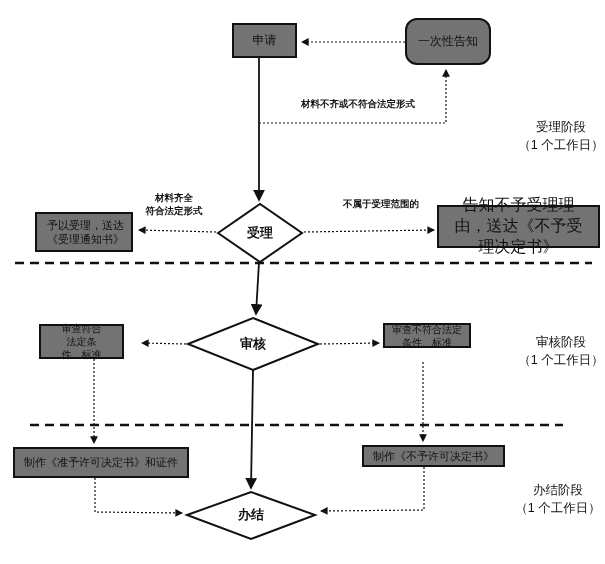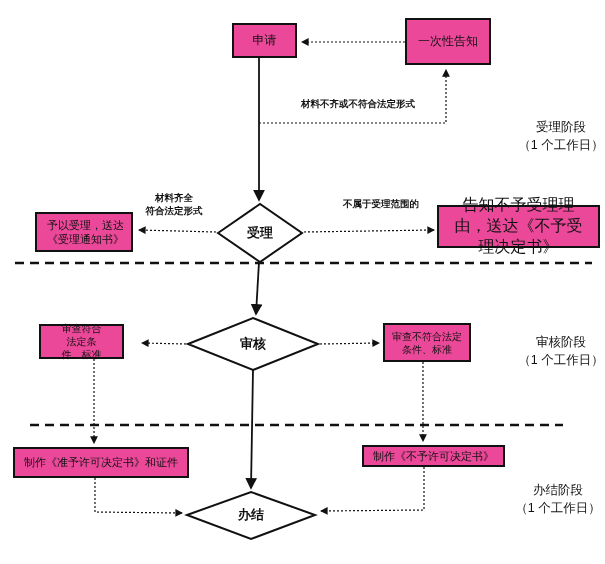--- a/index.html
+++ b/index.html
@@ -3,21 +3,21 @@
 <meta charset="utf-8">
 <style>
   html,body{margin:0;padding:0;background:#ffffff;}
   #canvas{
     position:relative;width:605px;height:564px;background:#ffffff;
     font-family:"Liberation Sans","DejaVu Sans",sans-serif;color:#111;
     overflow:hidden;
   }
   #wires{position:absolute;left:0;top:0;width:605px;height:564px;}
   .box{
-    position:absolute;box-sizing:border-box;border:2px solid #111;background:#ec4899;
+    position:absolute;box-sizing:border-box;border:2px solid #111;background:#737373;
     display:flex;align-items:center;justify-content:center;text-align:center;
     font-size:11px;line-height:1.3;z-index:2;
   }
   .diamond-label{
     position:absolute;display:flex;align-items:center;justify-content:center;
     font-size:13px;font-weight:bold;z-index:2;text-align:center;
   }
   .cond{
     position:absolute;font-size:9.5px;font-weight:bold;text-align:center;
     line-height:1.35;z-index:2;
@@ -58,29 +58,29 @@
     <path d="M15,263 L592,263" stroke="#111" stroke-width="2.6" stroke-dasharray="9 6" fill="none"></path>
     <path d="M30,425 L563,425" stroke="#111" stroke-width="2.6" stroke-dasharray="9 6" fill="none"></path>
 
     <polygon points="218,233 260,204 302,233 260,262" fill="#fff" stroke="#111" stroke-width="2"></polygon>
     <polygon points="188,344 253,318 318,344 253,370" fill="#fff" stroke="#111" stroke-width="2"></polygon>
     <polygon points="187,515 251,492 315,515 251,539" fill="#fff" stroke="#111" stroke-width="2"></polygon>
   </svg>
 
   <div class="box" style="left:232px;top:23px;width:65px;height:35px;font-size:12px;">申请</div>
 
-  <div class="box" style="left:405px;top:18px;width:86px;height:47px;font-size:12px;">一次性告知</div>
+  <div class="box" style="left:405px;top:18px;width:86px;height:47px;font-size:12px;border-radius:12px;">一次性告知</div>
 
   <div class="box" style="left:35px;top:212px;width:98px;height:40px;padding:2px 7px;text-align:right;">予以受理，送达《受理通知书》</div>
 
   <div class="box" style="left:437px;top:205px;width:163px;height:43px;padding:2px 14px;font-size:16px;">告知不予受理理由，送达《不予受理决定书》</div>
 
   <div class="box" style="left:39px;top:324px;width:85px;height:35px;padding:2px 16px;font-size:10px;">审查符合法定条件、标准</div>
 
-  <div class="box" style="left:383px;top:323px;width:88px;height:39px;padding:2px 4px;font-size:10px;">审查不符合法定条件、标准</div>
+  <div class="box" style="left:383px;top:323px;width:88px;height:25px;padding:2px 4px;font-size:10px;">审查不符合法定条件、标准</div>
 
   <div class="box" style="left:13px;top:447px;width:176px;height:31px;">制作《准予许可决定书》和证件</div>
 
   <div class="box" style="left:362px;top:445px;width:143px;height:22px;">制作《不予许可决定书》</div>
 
   <div class="diamond-label" style="left:230px;top:223px;width:60px;height:20px;">受理</div>
   <div class="diamond-label" style="left:223px;top:334px;width:60px;height:20px;">审核</div>
   <div class="diamond-label" style="left:221px;top:505px;width:60px;height:20px;">办结</div>
 
   <div class="cond" style="left:134px;top:192px;width:80px;">

